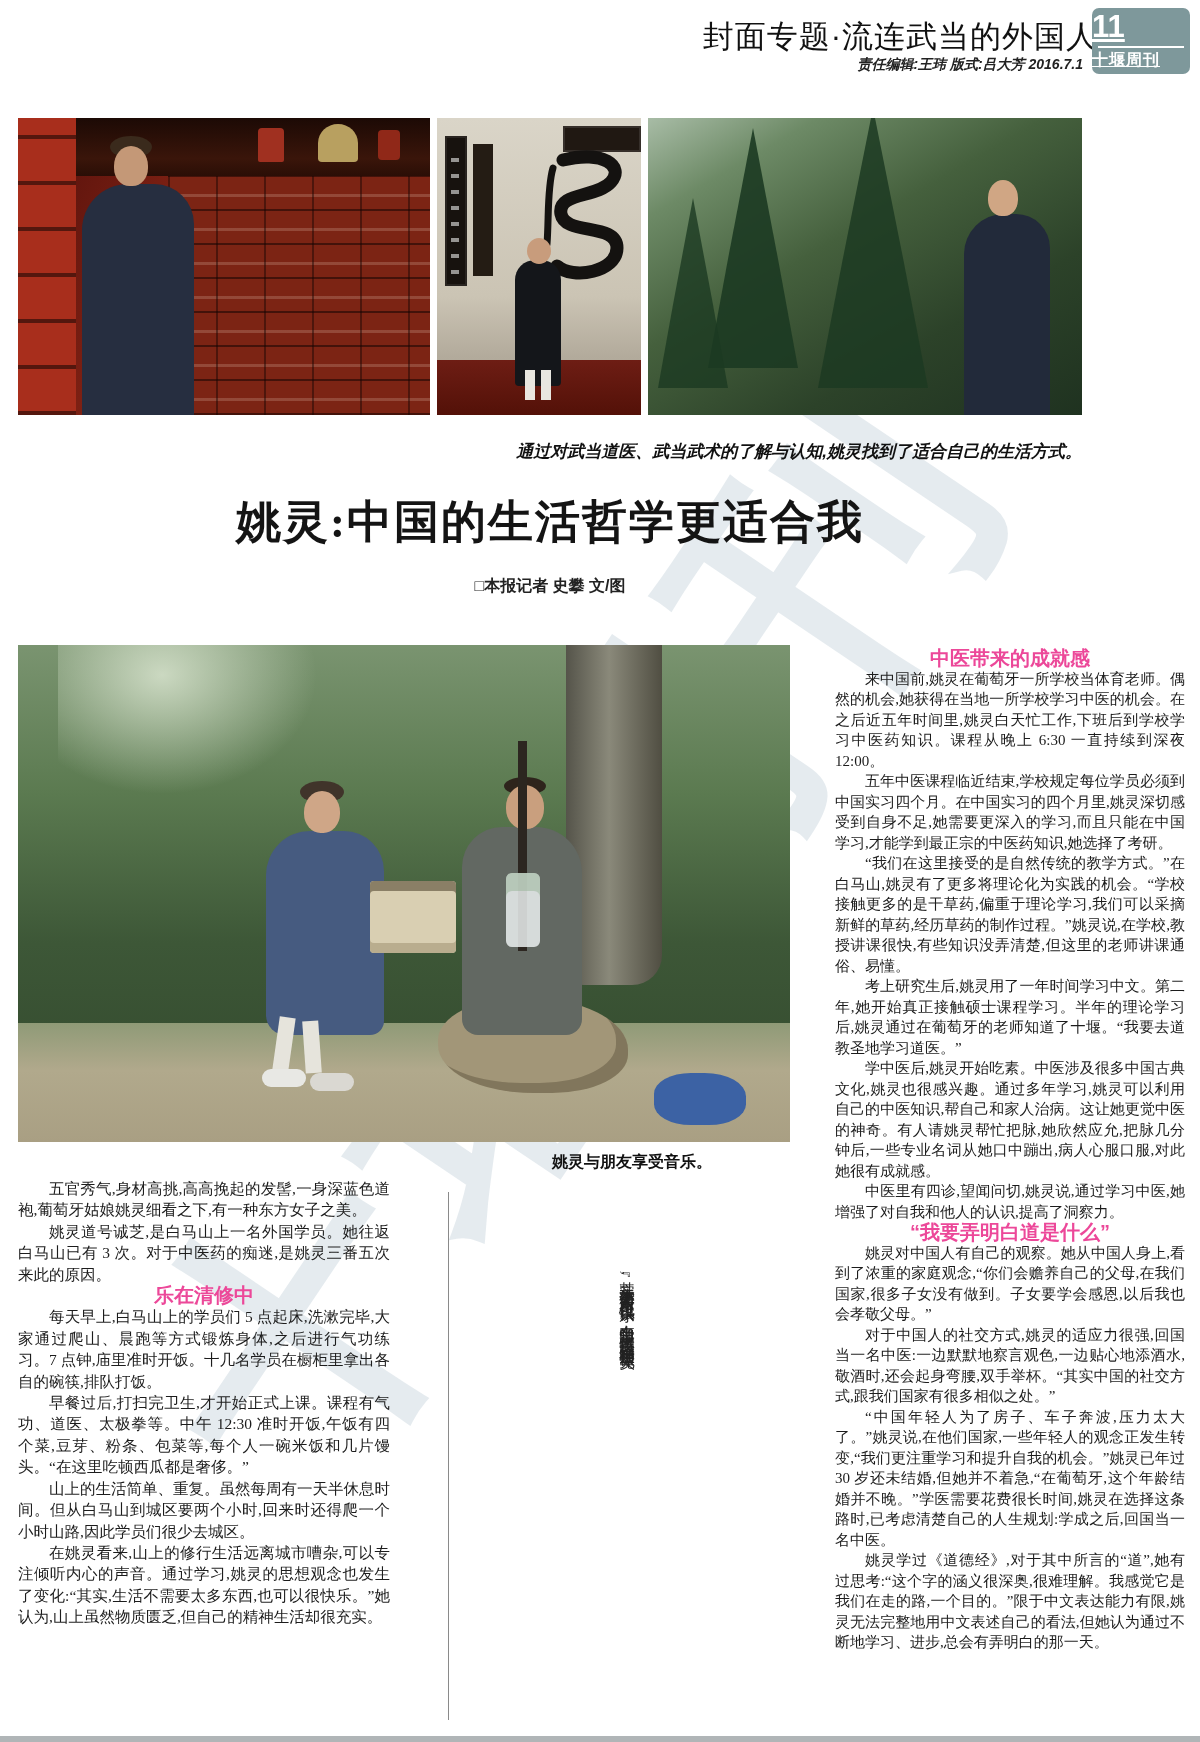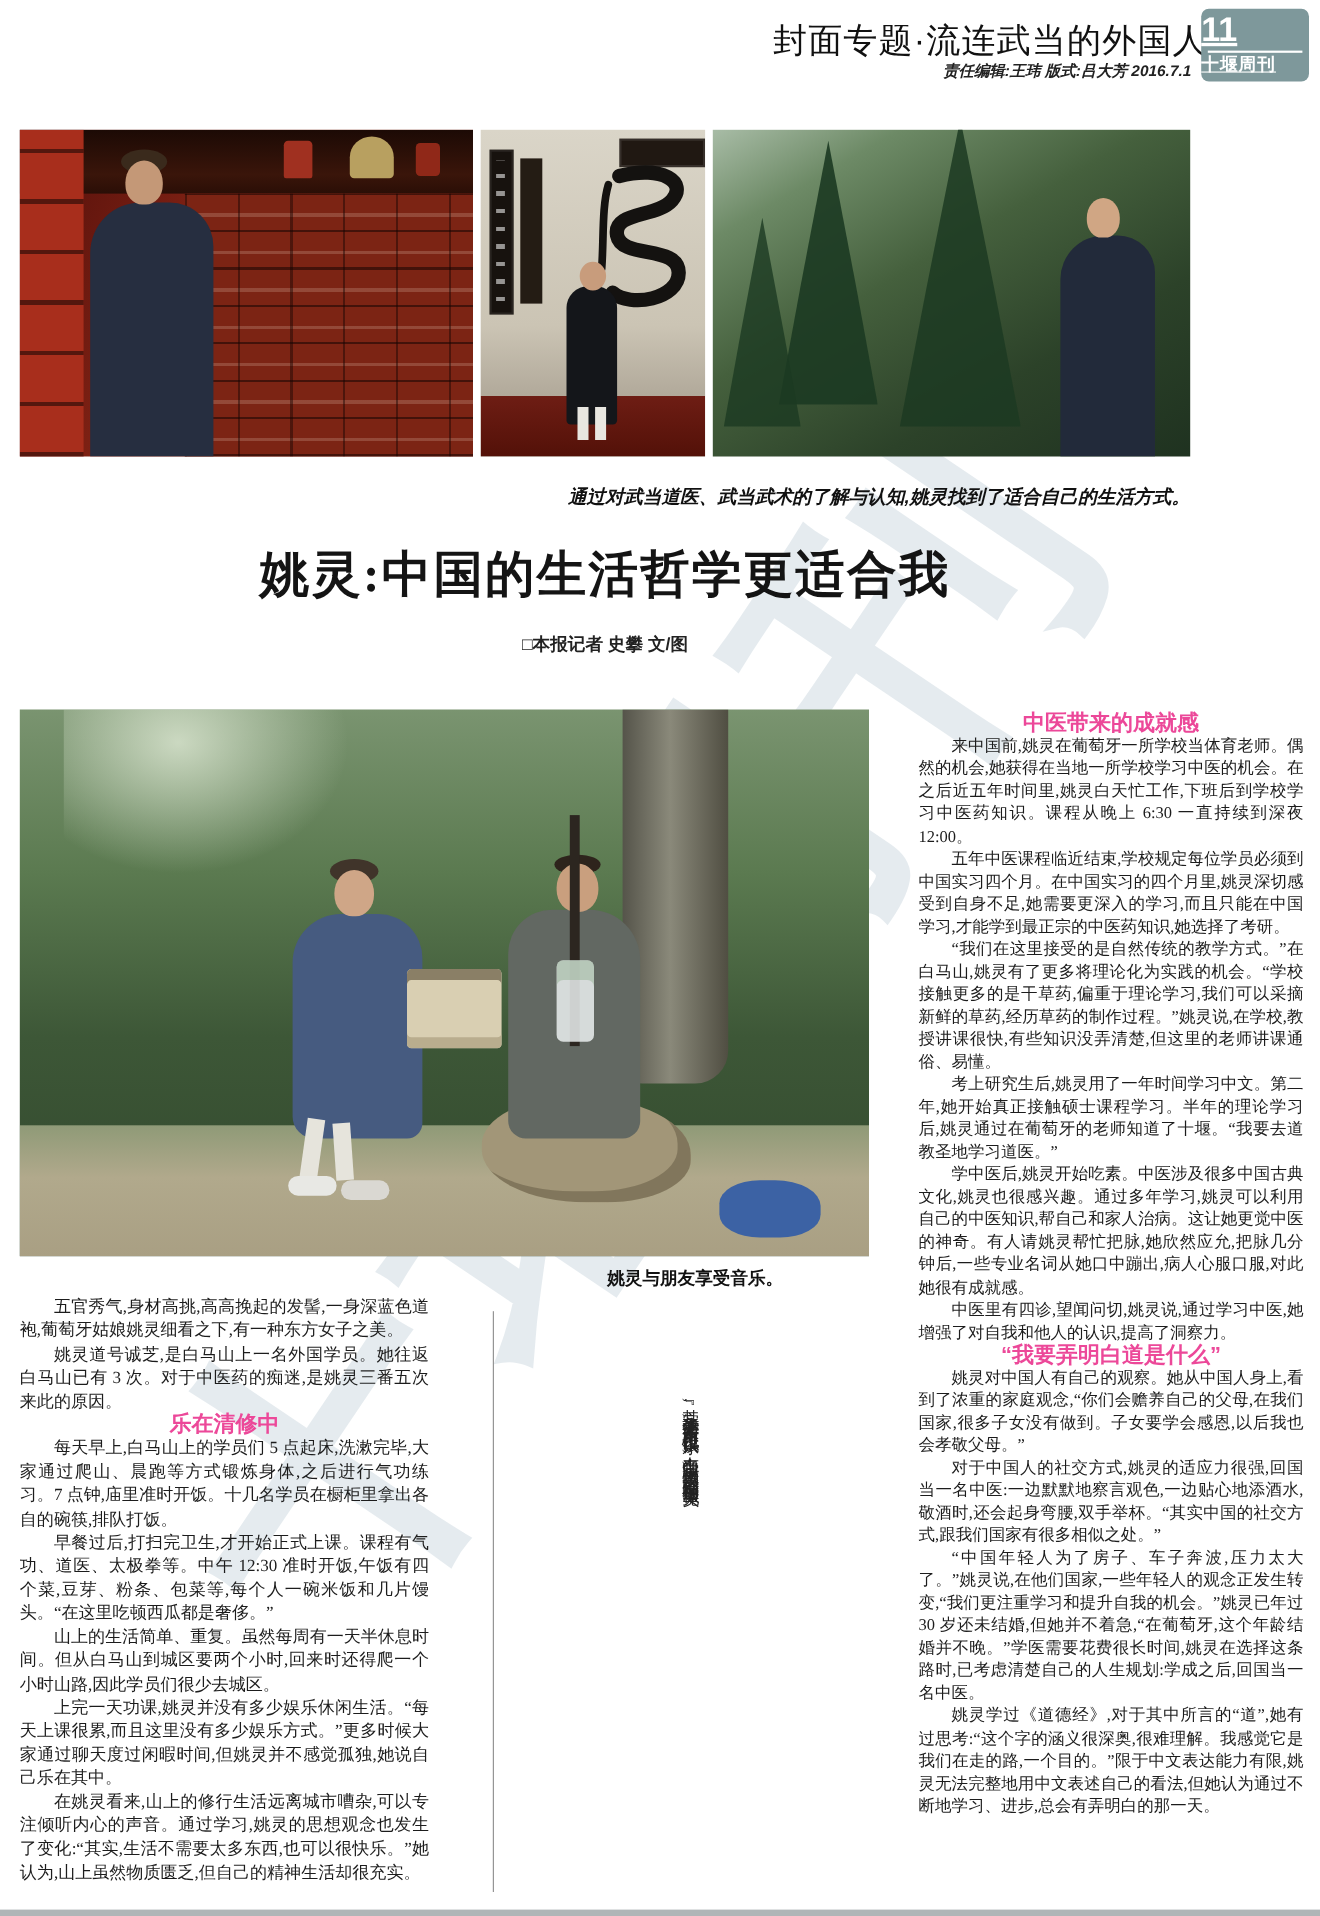--- a/index.html
+++ b/index.html
@@ -231,21 +231,20 @@
 </div>
 <div class="abs mp-caption">姚灵与朋友享受音乐。</div>
 
 <div class="abs col" id="left-col">
   <p>五官秀气,身材高挑,高高挽起的发髻,一身深蓝色道袍,葡萄牙姑娘姚灵细看之下,有一种东方女子之美。</p>
   <p>姚灵道号诚芝,是白马山上一名外国学员。她往返白马山已有 3 次。对于中医药的痴迷,是姚灵三番五次来此的原因。</p>
   <p class="col-heading">乐在清修中</p>
   <p>每天早上,白马山上的学员们 5 点起床,洗漱完毕,大家通过爬山、晨跑等方式锻炼身体,之后进行气功练习。7 点钟,庙里准时开饭。十几名学员在橱柜里拿出各自的碗筷,排队打饭。</p>
   <p>早餐过后,打扫完卫生,才开始正式上课。课程有气功、道医、太极拳等。中午 12:30 准时开饭,午饭有四个菜,豆芽、粉条、包菜等,每个人一碗米饭和几片馒头。“在这里吃顿西瓜都是奢侈。”</p>
   <p>山上的生活简单、重复。虽然每周有一天半休息时间。但从白马山到城区要两个小时,回来时还得爬一个小时山路,因此学员们很少去城区。</p>
-  <p>上完一天功课,姚灵并没有多少娱乐休闲生活。“每天上课很累,而且这里没有多少娱乐方式。”更多时候大家通过聊天度过闲暇时间,但姚灵并不感觉孤独,她说自己乐在其中。</p>
   <p>在姚灵看来,山上的修行生活远离城市嘈杂,可以专注倾听内心的声音。通过学习,姚灵的思想观念也发生了变化:“其实,生活不需要太多东西,也可以很快乐。”她认为,山上虽然物质匮乏,但自己的精神生活却很充实。</p>
 </div>
 
 <div class="abs v-divider"></div>
 <div class="abs pull-quote">『其实,生活不需要太多东西,也可以很快乐。在山中学习,虽然物质匮乏,但精神生活却很充实』。</div>
 
 <div class="abs col" id="right-col">
   <p class="col-heading first">中医带来的成就感</p>
   <p>来中国前,姚灵在葡萄牙一所学校当体育老师。偶然的机会,她获得在当地一所学校学习中医的机会。在之后近五年时间里,姚灵白天忙工作,下班后到学校学习中医药知识。课程从晚上 6:30 一直持续到深夜 12:00。</p>
   <p>五年中医课程临近结束,学校规定每位学员必须到中国实习四个月。在中国实习的四个月里,姚灵深切感受到自身不足,她需要更深入的学习,而且只能在中国学习,才能学到最正宗的中医药知识,她选择了考研。</p>

